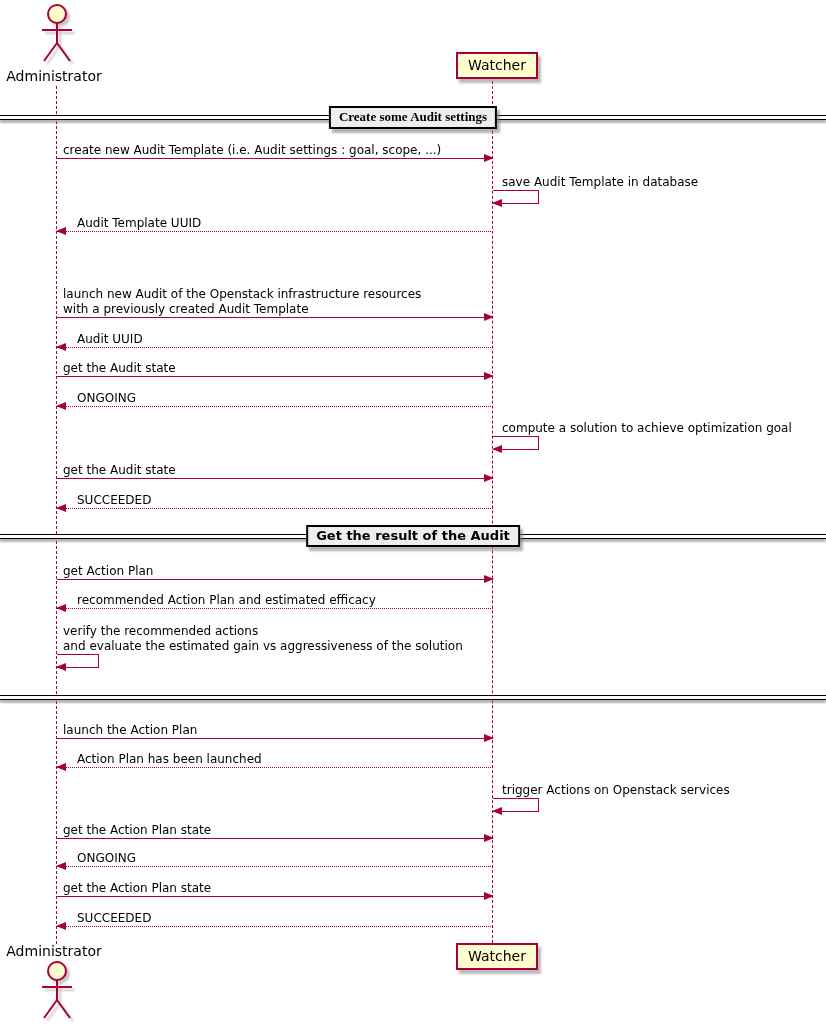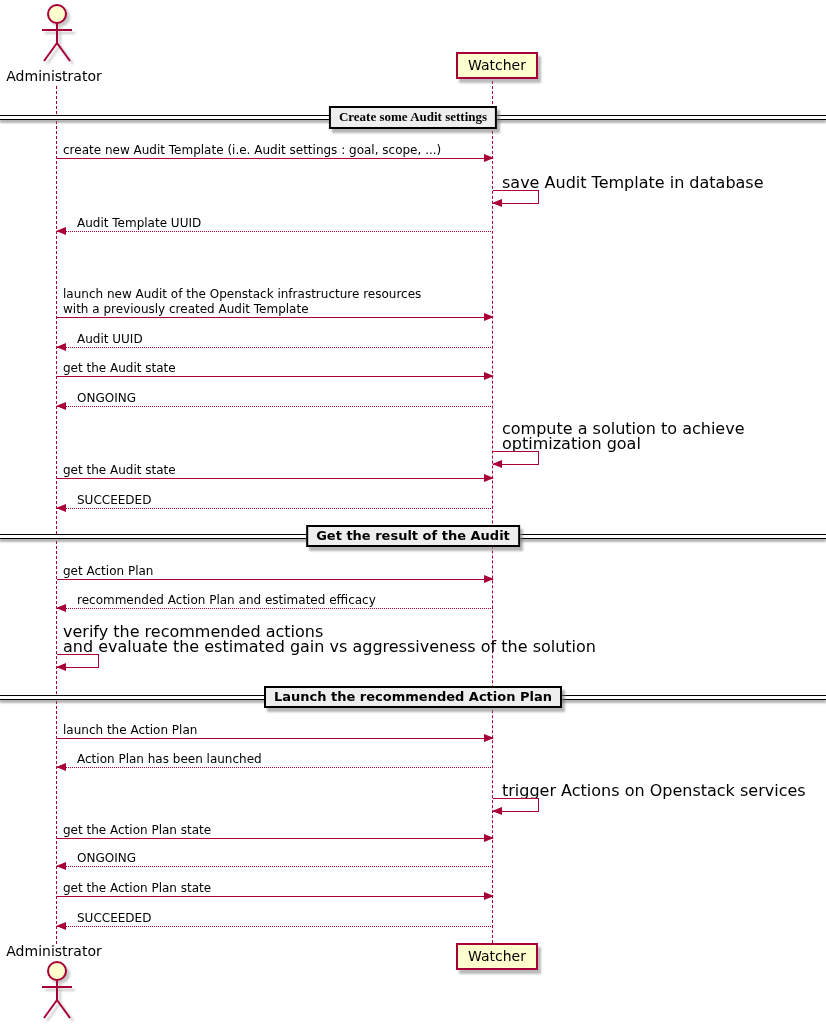--- a/index.html
+++ b/index.html
@@ -44,21 +44,21 @@
   .msg.ret .msg-text{padding-left:20px;}
   .line{position:relative;height:0;}
   .line.solid{border-top:1px solid var(--red);}
   .line.dotted{border-top:1px dotted var(--red);}
   .head-r{position:absolute;right:-1px;top:-5px;width:0;height:0;
     border-left:10px solid var(--red);border-top:4px solid transparent;border-bottom:4px solid transparent;}
   .head-l{position:absolute;left:-1px;top:-5px;width:0;height:0;
     border-right:10px solid var(--red);border-top:4px solid transparent;border-bottom:4px solid transparent;}
   
   .self{position:absolute;z-index:2;}
-  .self .msg-text{font-size:16px;line-height:15px;white-space:pre-line;padding-left:9px;}
+  .self .msg-text{font-size:12px;line-height:15px;white-space:pre-line;padding-left:9px;}
   .self.on-admin .msg-text{padding-left:6px;}
   .loop{position:relative;width:45px;height:12px;
     border-top:1px solid var(--red);border-right:1px solid var(--red);border-bottom:1px solid var(--red);}
   .self.on-admin .loop{width:41px;}
   .loop .loop-head{position:absolute;left:-1px;bottom:-4px;width:0;height:0;
     border-right:10px solid var(--red);border-top:4px solid transparent;border-bottom:4px solid transparent;}
 </style>
 </head>
 <body>
 
@@ -177,21 +177,20 @@
   <div class="self on-admin" style="left:57px;top:624px;">
     <div class="msg-text">verify the recommended actions
 and evaluate the estimated gain vs aggressiveness of the solution</div>
     <div class="loop">
         <i class="loop-head"></i>
       </div>
   </div>
 
   <div class="divider" style="top:686px;">
     <div class="divider-rule"></div>
-    <div class="divider-label">Launch the recommended Action Plan</div>
   </div>
 
   <div class="msg fwd" style="top:723px;">
     <div class="msg-text">launch the Action Plan</div>
     <div class="line solid">
         <i class="head-r"></i>
       </div>
   </div>
 
   <div class="msg ret" style="top:752px;">

